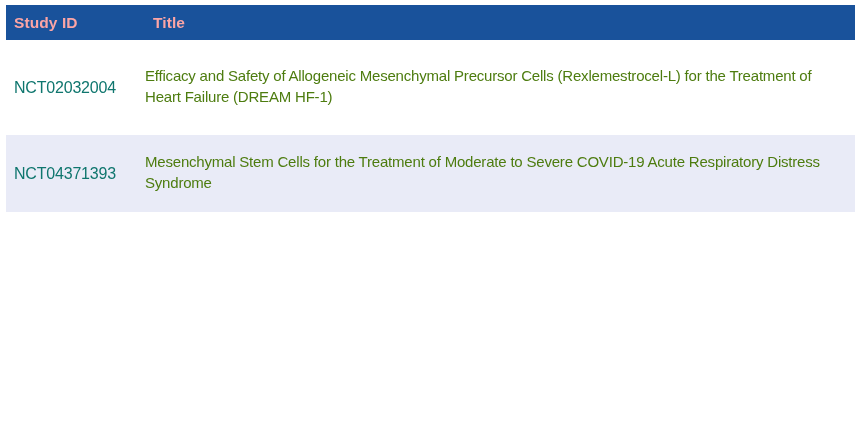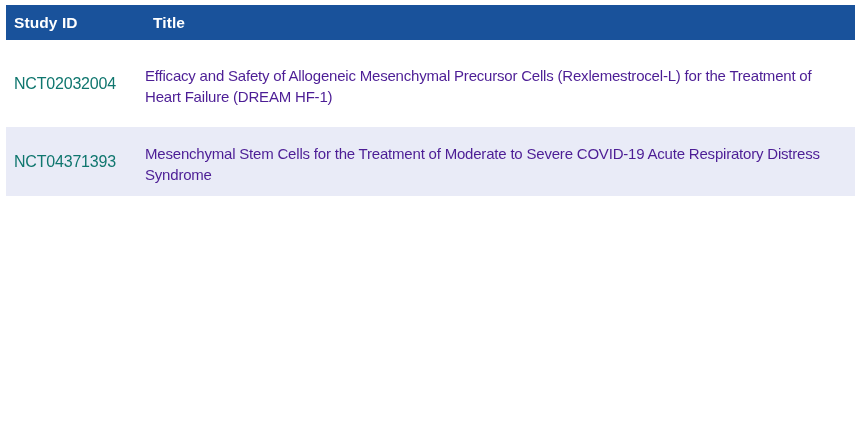--- a/index.html
+++ b/index.html
@@ -23,21 +23,21 @@
   }
   table.study-table {
     width: 100%;
     border-collapse: separate;
     border-spacing: 0;
     table-layout: fixed;
   }
   col.c-id { width: 139px; }
   thead th {
     background: #19529b;
-    color: #ffffff;
+    color: #fca5a5;
     text-align: left;
     font-size: 15.5px;
     font-weight: 600;
     height: 35px;
     padding: 0 10px 0 8px;
     vertical-align: middle;
     letter-spacing: 0.1px;
   }
   tbody td {
     vertical-align: middle;
@@ -56,22 +56,22 @@
   td.id-cell {
     padding: 0 6px 0 8px;
     font-size: 16px;
   }
   a.id-link {
     color: #0f766e;
     text-decoration: none;
     cursor: pointer;
   }
   td.title-cell {
-    color: #4c1d95;
-    padding: 8px 22px 4px 0;
+    color: #4d7c0f;
+    padding: 8px 22px 12px 0;
   }
 </style>
 </head>
 <body>
 
 <div class="table-wrap">
   <table class="study-table">
     <colgroup>
       <col class="c-id">
       <col class="c-title">

